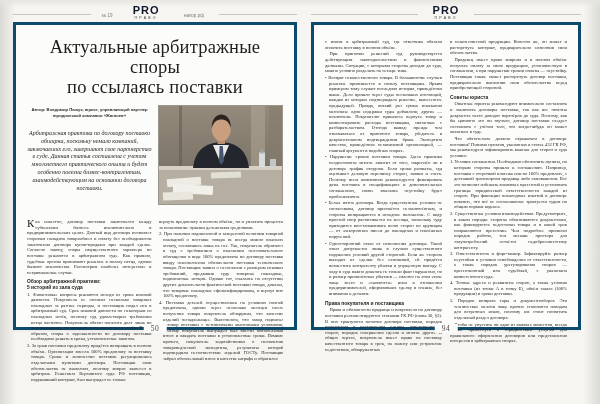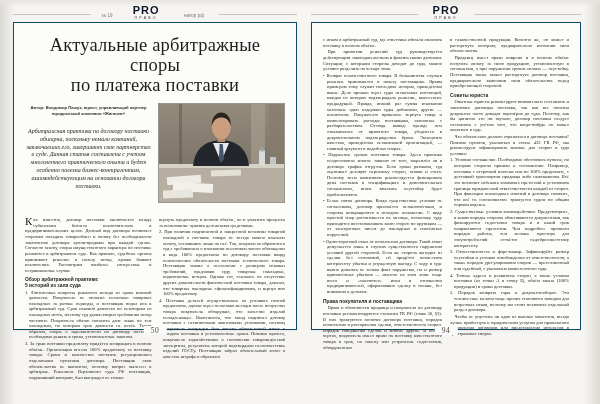--- a/index.html
+++ b/index.html
@@ -19,21 +19,21 @@
   .phead .rule{flex:1;height:1px;background:#c7c4be;}
   .tiny{display:inline-block;font-family:"Liberation Sans",sans-serif;font-size:9px;color:#7c7a75;
         transform:scale(.5);transform-origin:center;white-space:nowrap;}
   .logo{text-align:center;line-height:9px;}
   .logo .pro{font-family:Liberation Sans, sans-serif;font-weight:700;font-size:11px;color:#0f172a;
              letter-spacing:1px;display:block;}
   .logo .sub{display:block;font-family:"Liberation Sans",sans-serif;font-size:7px;letter-spacing:4.5px;
              color:#3a3936;transform:scale(.5);transform-origin:center top;margin-top:0;white-space:nowrap;}
 
   
-  .page{position:absolute;top:22px;height:308px;background:#fcfcfb;border:1px solid #0c4a6e;
+  .page{position:absolute;top:22px;height:308px;background:#fcfcfb;border:3px solid #0c4a6e;
         box-sizing:border-box;box-shadow:0 1px 2px rgba(0,0,0,.06);}
   .page-l{left:13px;width:284px;}
   .page-r{left:311px;width:270px;}
   .pagenum{position:absolute;bottom:-6px;left:50%;transform:translateX(-50%);
            background:#fafaf8;padding:0 7px;font-size:7.5px;color:#4c4b47;letter-spacing:.5px;}
 
   
   .title{margin:12px 10px 0;text-align:center;font-weight:400;color:#1f1e1b;
          font-size:18.5px;line-height:20px;letter-spacing:.2px;}
   .title span{display:block;}
@@ -89,21 +89,21 @@
   <span class="logo">
     <span class="pro">PRO</span>
     <span class="sub">ПРАВО</span>
   </span>
   <div class="rule"></div>
 </div>
 
 <section class="page page-l">
   <h1 class="title">
     <span>Актуальные арбитражные споры</span>
-    <span>по платежа поставки</span>
+    <span>по ссылаясь поставки</span>
   </h1>
 
   <div class="lp-top">
     <div class="lp-topcol">
       <div class="sbox author-box">
         <div class="m m-author">Автор: Владимир Пашук, юрист, управляющий партнер юридической компании «Жигачев»</div>
       </div>
       <div class="sbox lede-box">
         <div class="m m-lede">Арбитражная практика по договору поставки обширна, поскольку немало компаний, заключавших его, завершают свое партнерство в суде. Данная статья составлена с учетом многолетнего практического опыта и будет особенно полезна бизнес-контрагентам, взаимодействующим на основании договора поставки.</div>
       </div>

